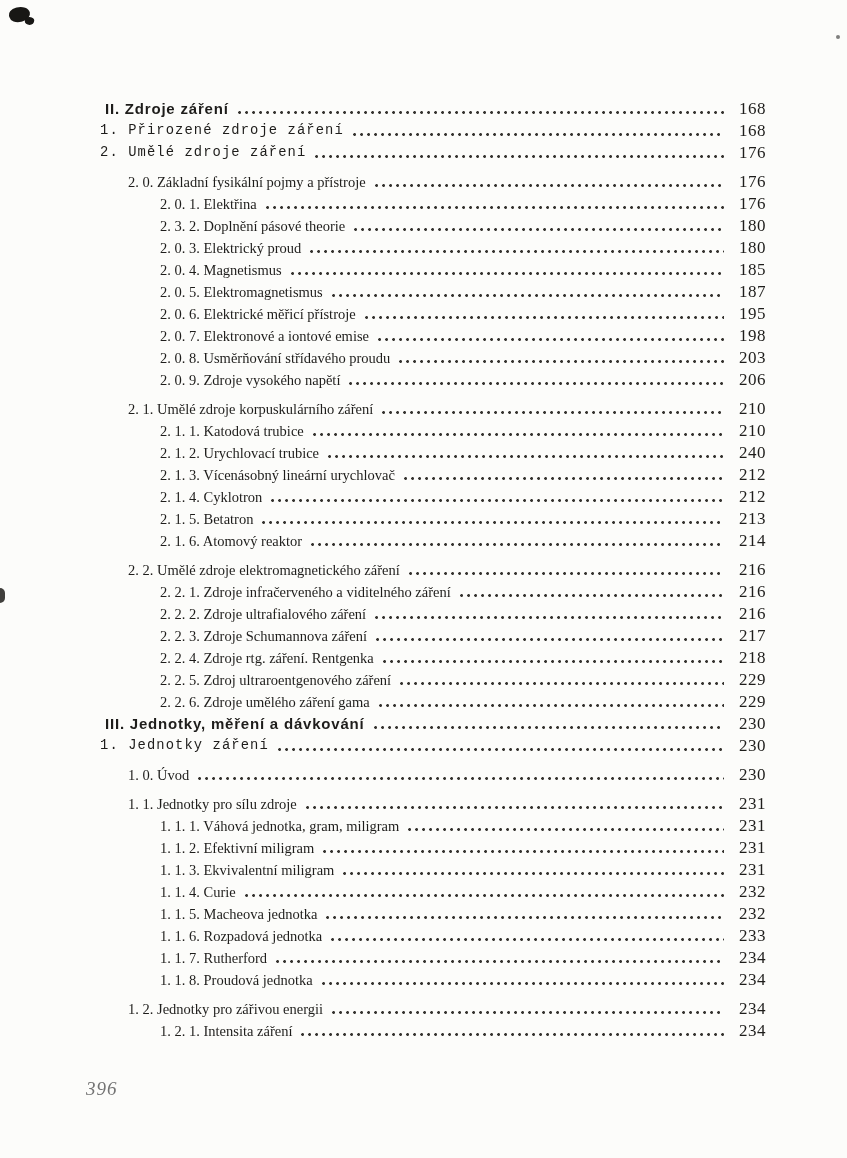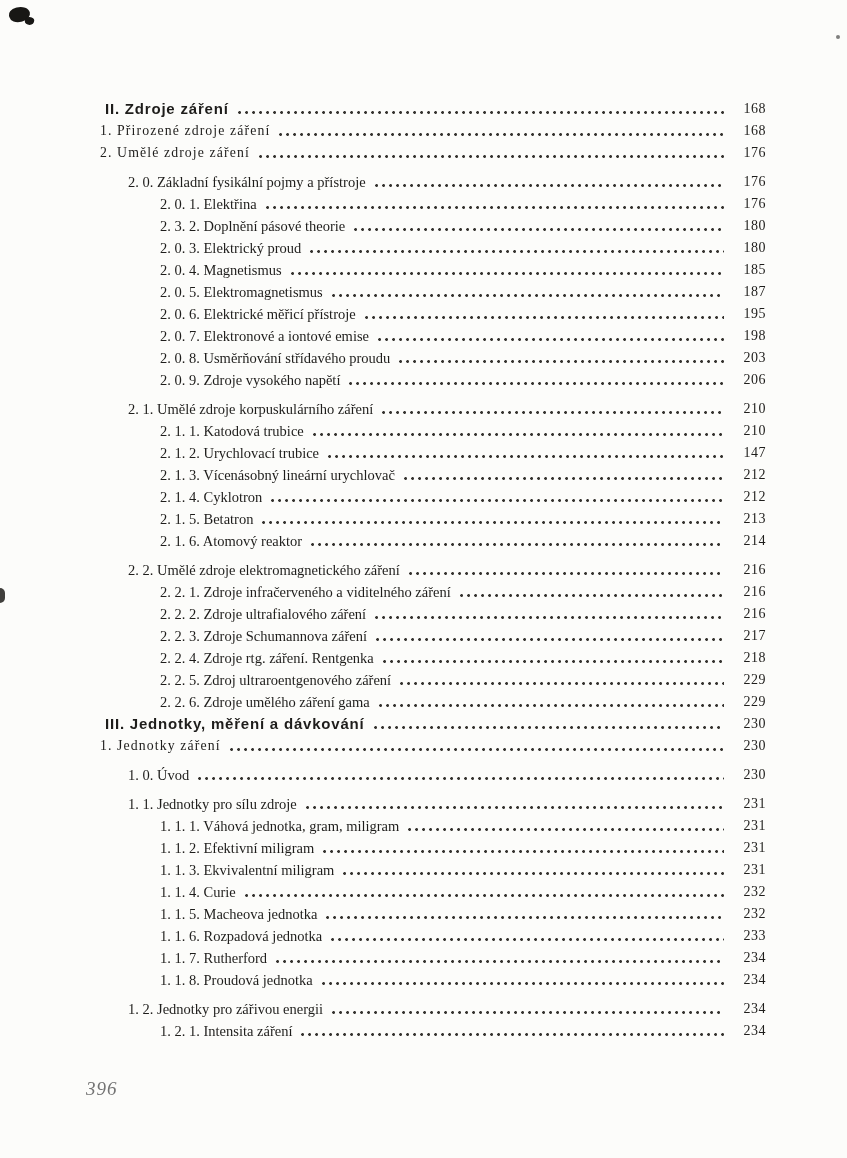--- a/index.html
+++ b/index.html
@@ -42,40 +42,40 @@
     background-image: radial-gradient(circle at 1.6px 2.5px, #35332f 1.1px, transparent 1.7px);
     background-size: 7px 5px;
     background-repeat: repeat-x;
     background-position: left bottom;
     min-width: 30px;
   }
 
   .toc-line .pg {
     width: 34px;
     text-align: right;
-    font-size: 14px;
+    font-size: 17px;
     line-height: 20px;
     white-space: nowrap;
     letter-spacing: 0.5px;
   }
 
   
   .toc-line.heading { }
   .toc-line.heading:first-child { margin-top: 0; }
   .toc-line.heading .label {
     font-family: "Liberation Sans", sans-serif;
     font-weight: bold;
     font-size: 15px;
     letter-spacing: 0.8px;
     padding-left: 5px;
   }
 
   
   .toc-line.l1 .label {
-    font-family: Liberation Serif, serif;
+    font-family: Liberation Mono, monospace;
     font-size: 13.8px;
     letter-spacing: 1.1px;
   }
 
   
   .toc-line.l2 { margin-top: 7px; }
   .toc-line.l2 .label { padding-left: 28px; }
 
   
   .toc-line.l3 .label { padding-left: 60px; }
@@ -197,21 +197,21 @@
         <span class="pg">210</span>
       </div>
       <div class="toc-line l3">
         <span class="label">2. 1. 1. Katodová trubice</span>
         <span class="dots"></span>
         <span class="pg">210</span>
       </div>
       <div class="toc-line l3">
         <span class="label">2. 1. 2. Urychlovací trubice</span>
         <span class="dots"></span>
-        <span class="pg">147</span>
+        <span class="pg">240</span>
       </div>
       <div class="toc-line l3">
         <span class="label">2. 1. 3. Vícenásobný lineární urychlovač</span>
         <span class="dots"></span>
         <span class="pg">212</span>
       </div>
       <div class="toc-line l3">
         <span class="label">2. 1. 4. Cyklotron</span>
         <span class="dots"></span>
         <span class="pg">212</span>

